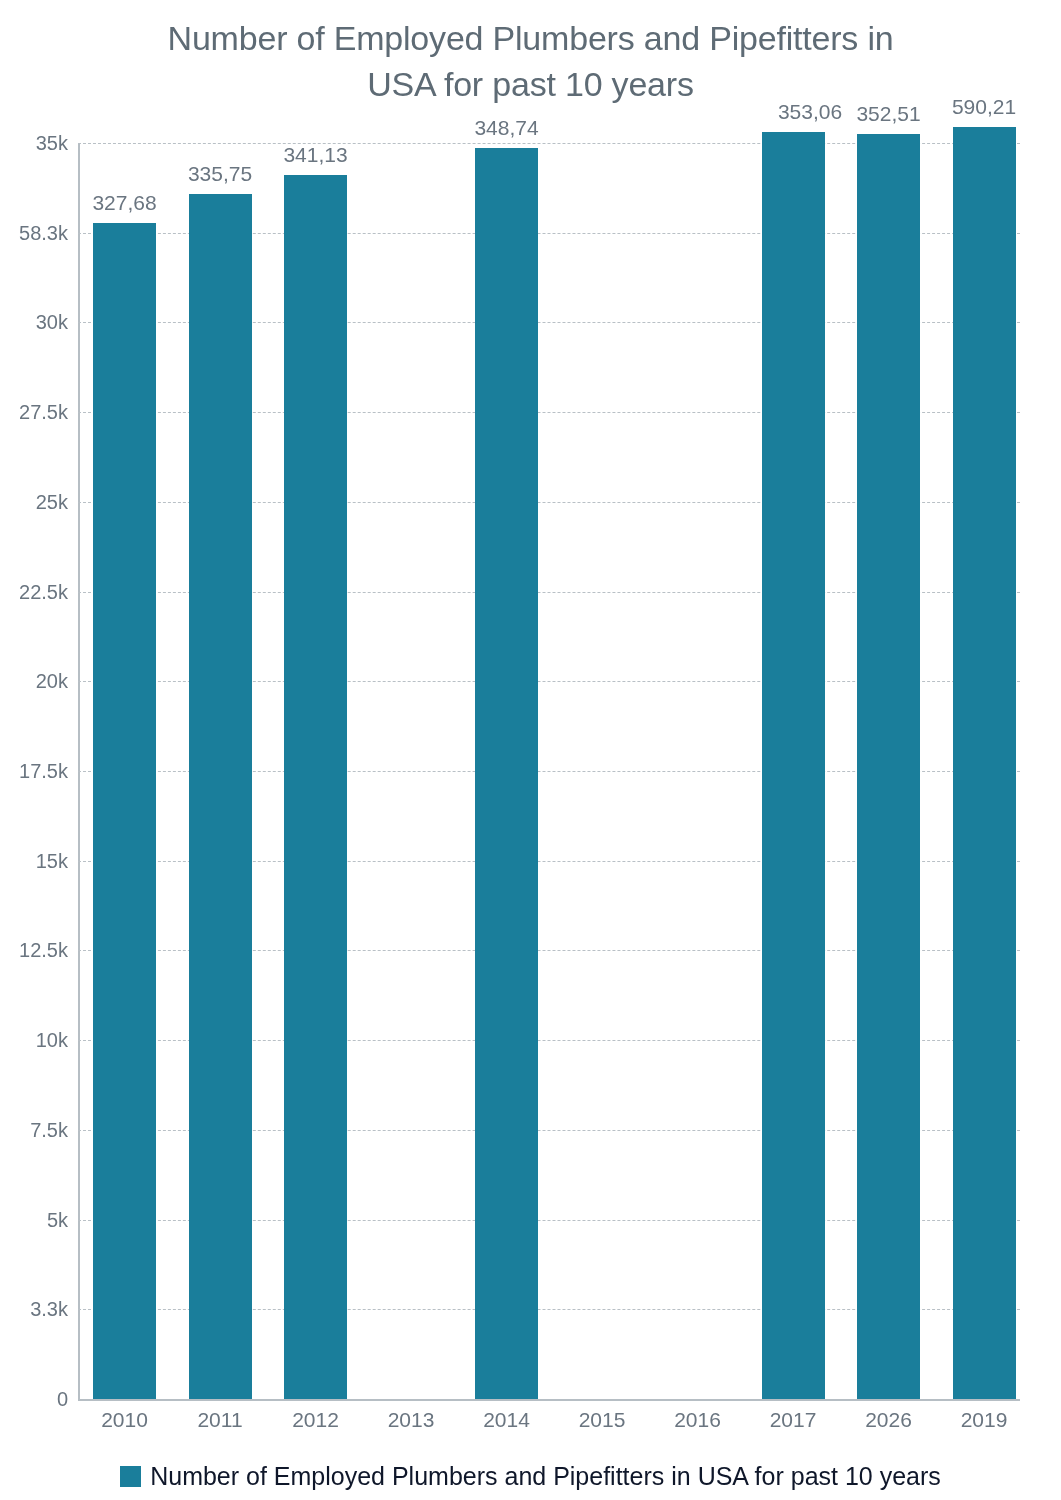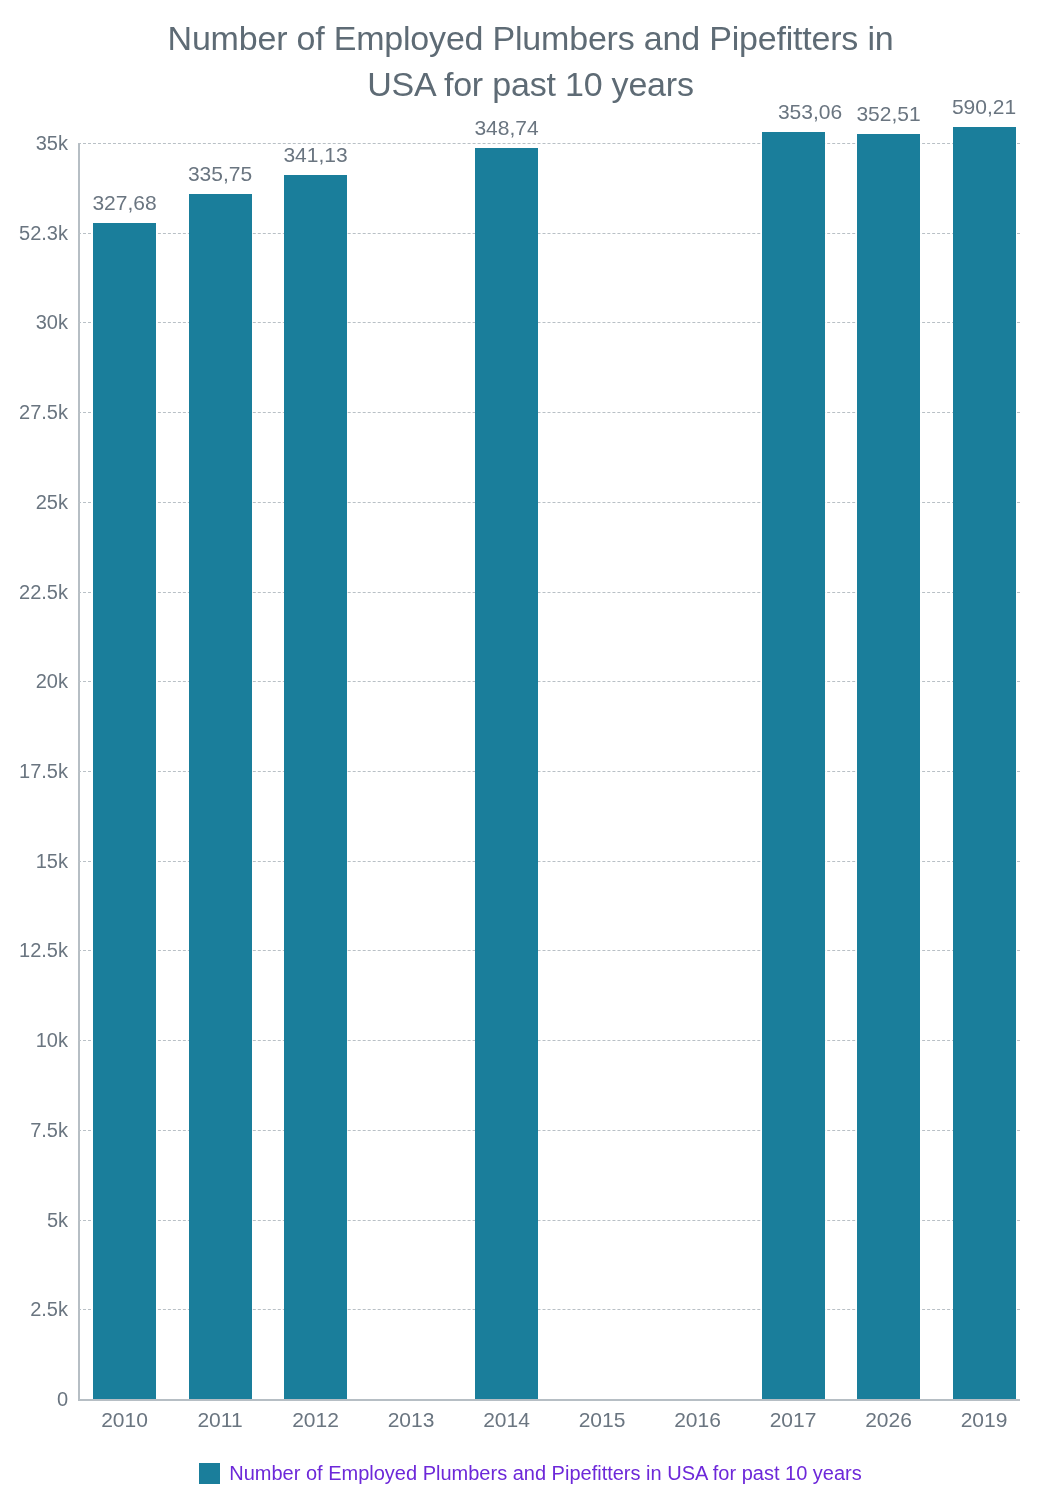--- a/index.html
+++ b/index.html
@@ -139,48 +139,48 @@
     justify-content: center;
   }
   .legend-swatch {
     width: 21px;
     height: 21px;
     background: #1a7e9b;
     margin-right: 9px;
     flex: 0 0 auto;
   }
   .legend-label {
-    font-size: 20px;
-    color: #6d28d9;
+    font-size: 25px;
+    color: #0f172a;
     white-space: nowrap;
   }
 </style>
 </head>
 <body>
 
 <div class="chart-title">
   <div>Number of Employed Plumbers and Pipefitters in</div>
   <div>USA for past 10 years</div>
 </div>
 
 <div class="ytick-wrap" id="ytick-wrap">
     <div class="ytick-item" style="top: 1256px;">0</div>
-    <div class="ytick-item" style="top: 1166.29px;">2.5k</div>
+    <div class="ytick-item" style="top: 1166.29px;">3.3k</div>
     <div class="ytick-item" style="top: 1076.57px;">5k</div>
     <div class="ytick-item" style="top: 986.857px;">7.5k</div>
     <div class="ytick-item" style="top: 897.143px;">10k</div>
     <div class="ytick-item" style="top: 807.429px;">12.5k</div>
     <div class="ytick-item" style="top: 717.714px;">15k</div>
     <div class="ytick-item" style="top: 628px;">17.5k</div>
     <div class="ytick-item" style="top: 538.286px;">20k</div>
     <div class="ytick-item" style="top: 448.571px;">22.5k</div>
     <div class="ytick-item" style="top: 358.857px;">25k</div>
     <div class="ytick-item" style="top: 269.143px;">27.5k</div>
     <div class="ytick-item" style="top: 179.429px;">30k</div>
-    <div class="ytick-item" style="top: 89.7143px;">52.3k</div>
+    <div class="ytick-item" style="top: 89.7143px;">58.3k</div>
     <div class="ytick-item" style="top: 0px;">35k</div>
   </div>
 
 <div class="y-axis-line"></div>
 <div class="x-axis-line"></div>
 
 <div class="plot-area" id="gridlines-layer">
     <div class="gridline" style="top: 1166.29px;"></div>
     <div class="gridline" style="top: 1076.57px;"></div>
     <div class="gridline" style="top: 986.857px;"></div>

